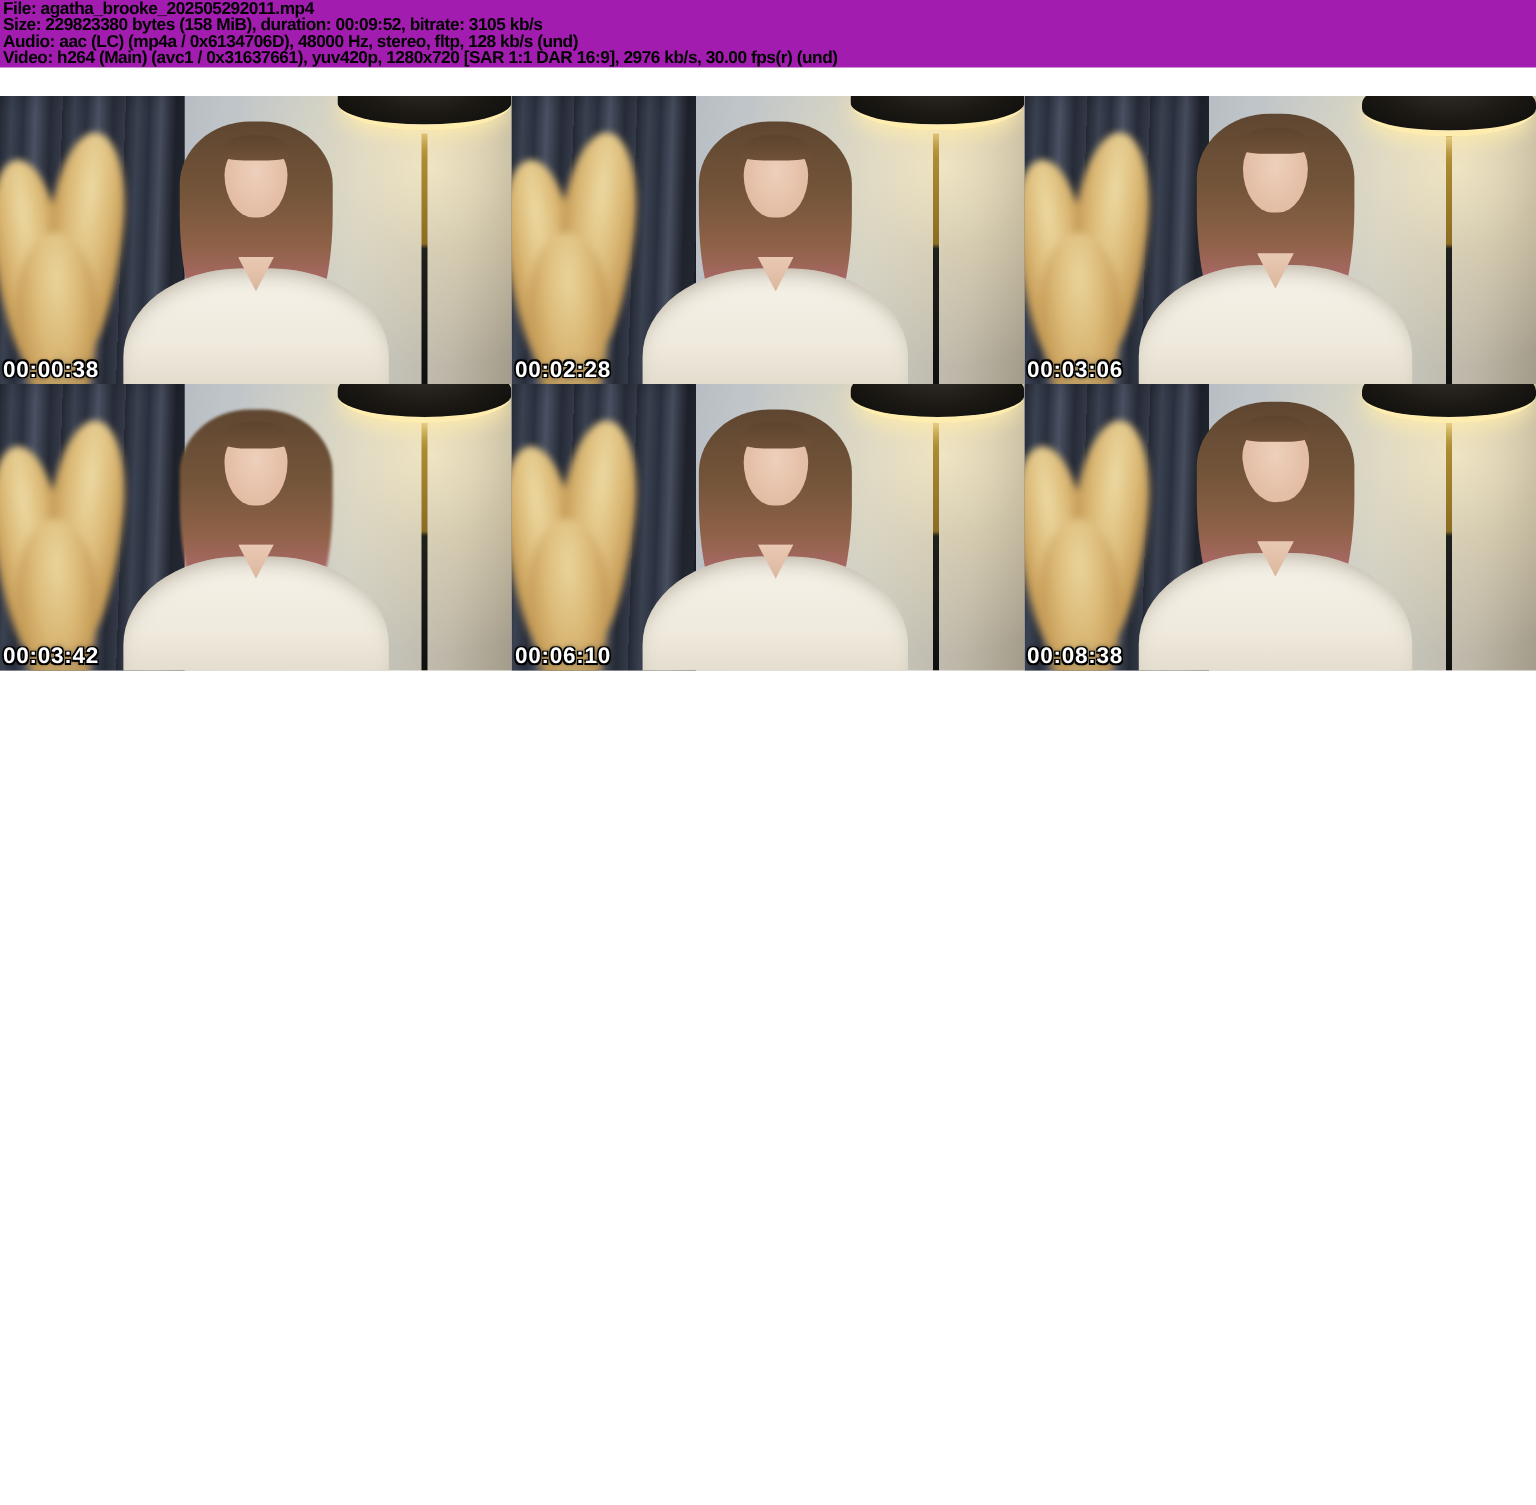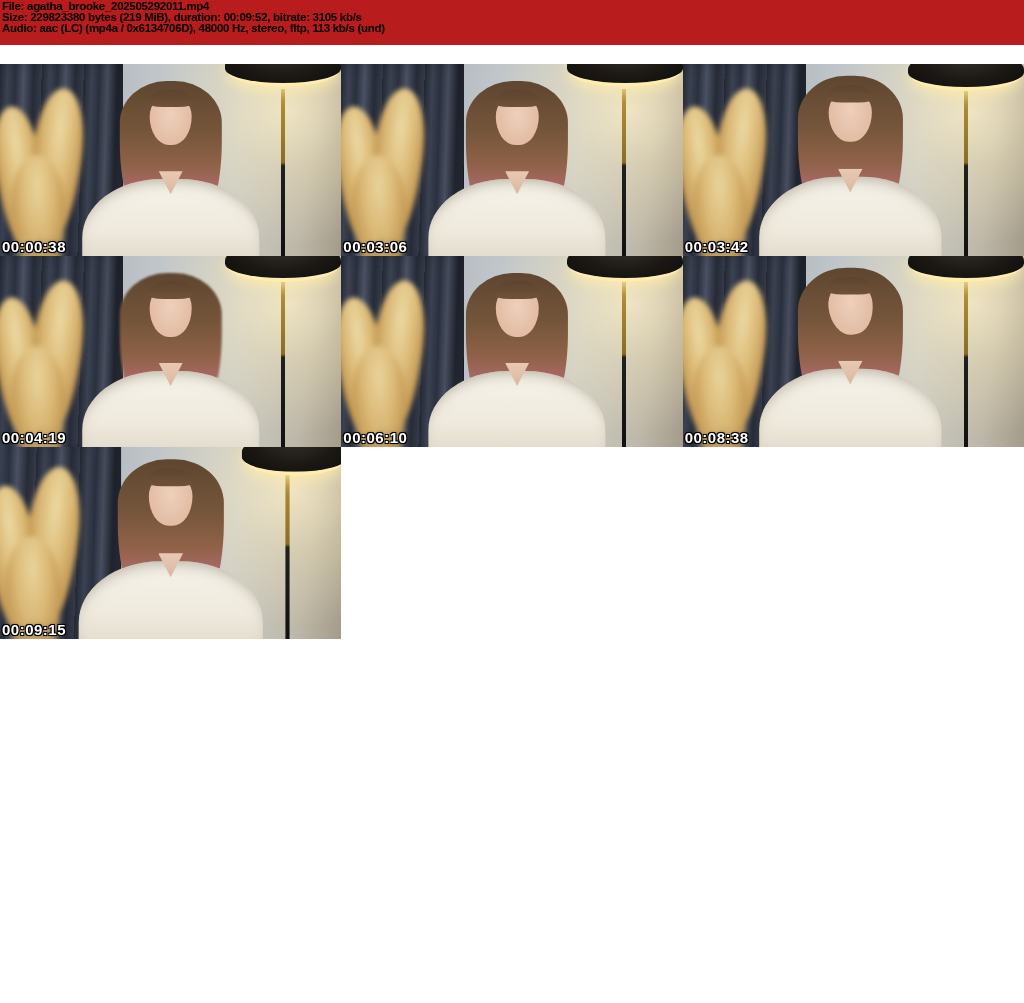--- a/index.html
+++ b/index.html
@@ -1,21 +1,21 @@
 <!DOCTYPE html>
 <html><head>
 <meta charset="utf-8">
 <style>
   * { margin:0; padding:0; box-sizing:border-box; }
   html,body { width:1024px; height:1003px; background:#ffffff; overflow:hidden; }
   body { font-family:"Liberation Sans", sans-serif; }
 
   
   .meta-header {
-    width:1024px; height:45px; background:#b91c1c; color:#000;
+    width:1024px; height:45px; background:#a21caf; color:#000;
     padding:1px 0 0 2px;
   }
   .meta-header .line {
     font-size:11.5px; font-weight:700; line-height:11px;
     letter-spacing:-0.3px; white-space:nowrap; color:#000;
   }
 
   
   .grid {
     width:1024px; height:958px;
@@ -114,22 +114,23 @@
   .thumb:nth-child(4) .hair, .thumb:nth-child(9) .hair { filter:blur(1px); }
   .thumb:nth-child(6) .face { transform:translateX(-50%) rotate(-6deg); }
   .thumb:nth-child(1) .lamp-shade, .thumb:nth-child(2) .lamp-shade { top:-9%; }
   .thumb:nth-child(n+7):nth-child(-n+9) .lamp-shade { top:-4%; width:30%; }
 </style>
 </head>
 <body>
 
 <div class="meta-header">
   <div class="line">File: agatha_brooke_202505292011.mp4</div>
-  <div class="line">Size: 229823380 bytes (219 MiB), duration: 00:09:52, bitrate: 3105 kb/s</div>
-  <div class="line">Audio: aac (LC) (mp4a / 0x6134706D), 48000 Hz, stereo, fltp, 113 kb/s (und)</div>
+  <div class="line">Size: 229823380 bytes (158 MiB), duration: 00:09:52, bitrate: 3105 kb/s</div>
+  <div class="line">Audio: aac (LC) (mp4a / 0x6134706D), 48000 Hz, stereo, fltp, 128 kb/s (und)</div>
+  <div class="line">Video: h264 (Main) (avc1 / 0x31637661), yuv420p, 1280x720 [SAR 1:1 DAR 16:9], 2976 kb/s, 30.00 fps(r) (und)</div>
 </div>
 
 <div class="grid">
   <div class="thumb">
     <div class="scene">
       <div class="wall-glow"></div>
       <div class="curtain"></div>
       <div class="pampas">
         <div class="plume p1"></div>
         <div class="plume p2"></div>
@@ -143,20 +144,41 @@
         <div class="collar"></div>
         <div class="face"></div>
         <div class="fringe"></div>
       </div>
     </div>
     <div class="timestamp">00:00:38</div>
   </div>
 
 
 
+  <div class="thumb">
+    <div class="scene">
+      <div class="wall-glow"></div>
+      <div class="curtain"></div>
+      <div class="pampas">
+        <div class="plume p1"></div>
+        <div class="plume p2"></div>
+        <div class="plume p3"></div>
+      </div>
+      <div class="lamp-pole"></div>
+      <div class="lamp-shade"></div>
+      <div class="person">
+        <div class="hair"></div>
+        <div class="blouse"></div>
+        <div class="collar"></div>
+        <div class="face"></div>
+        <div class="fringe"></div>
+      </div>
+    </div>
+    <div class="timestamp">00:02:28</div>
+  </div>
 
   <div class="thumb">
     <div class="scene">
       <div class="wall-glow"></div>
       <div class="curtain"></div>
       <div class="pampas">
         <div class="plume p1"></div>
         <div class="plume p2"></div>
         <div class="plume p3"></div>
       </div>
@@ -188,41 +210,20 @@
         <div class="hair"></div>
         <div class="blouse"></div>
         <div class="collar"></div>
         <div class="face"></div>
         <div class="fringe"></div>
       </div>
     </div>
     <div class="timestamp">00:03:42</div>
   </div>
 
-  <div class="thumb">
-    <div class="scene">
-      <div class="wall-glow"></div>
-      <div class="curtain"></div>
-      <div class="pampas">
-        <div class="plume p1"></div>
-        <div class="plume p2"></div>
-        <div class="plume p3"></div>
-      </div>
-      <div class="lamp-pole"></div>
-      <div class="lamp-shade"></div>
-      <div class="person">
-        <div class="hair"></div>
-        <div class="blouse"></div>
-        <div class="collar"></div>
-        <div class="face"></div>
-        <div class="fringe"></div>
-      </div>
-    </div>
-    <div class="timestamp">00:04:19</div>
-  </div>
 
 
 
   <div class="thumb">
     <div class="scene">
       <div class="wall-glow"></div>
       <div class="curtain"></div>
       <div class="pampas">
         <div class="plume p1"></div>
         <div class="plume p2"></div>
@@ -259,34 +260,13 @@
         <div class="hair"></div>
         <div class="blouse"></div>
         <div class="collar"></div>
         <div class="face"></div>
         <div class="fringe"></div>
       </div>
     </div>
     <div class="timestamp">00:08:38</div>
   </div>
 
-  <div class="thumb">
-    <div class="scene">
-      <div class="wall-glow"></div>
-      <div class="curtain"></div>
-      <div class="pampas">
-        <div class="plume p1"></div>
-        <div class="plume p2"></div>
-        <div class="plume p3"></div>
-      </div>
-      <div class="lamp-pole"></div>
-      <div class="lamp-shade"></div>
-      <div class="person">
-        <div class="hair"></div>
-        <div class="blouse"></div>
-        <div class="collar"></div>
-        <div class="face"></div>
-        <div class="fringe"></div>
-      </div>
-    </div>
-    <div class="timestamp">00:09:15</div>
-  </div>
 </div>
 
 </body></html>

